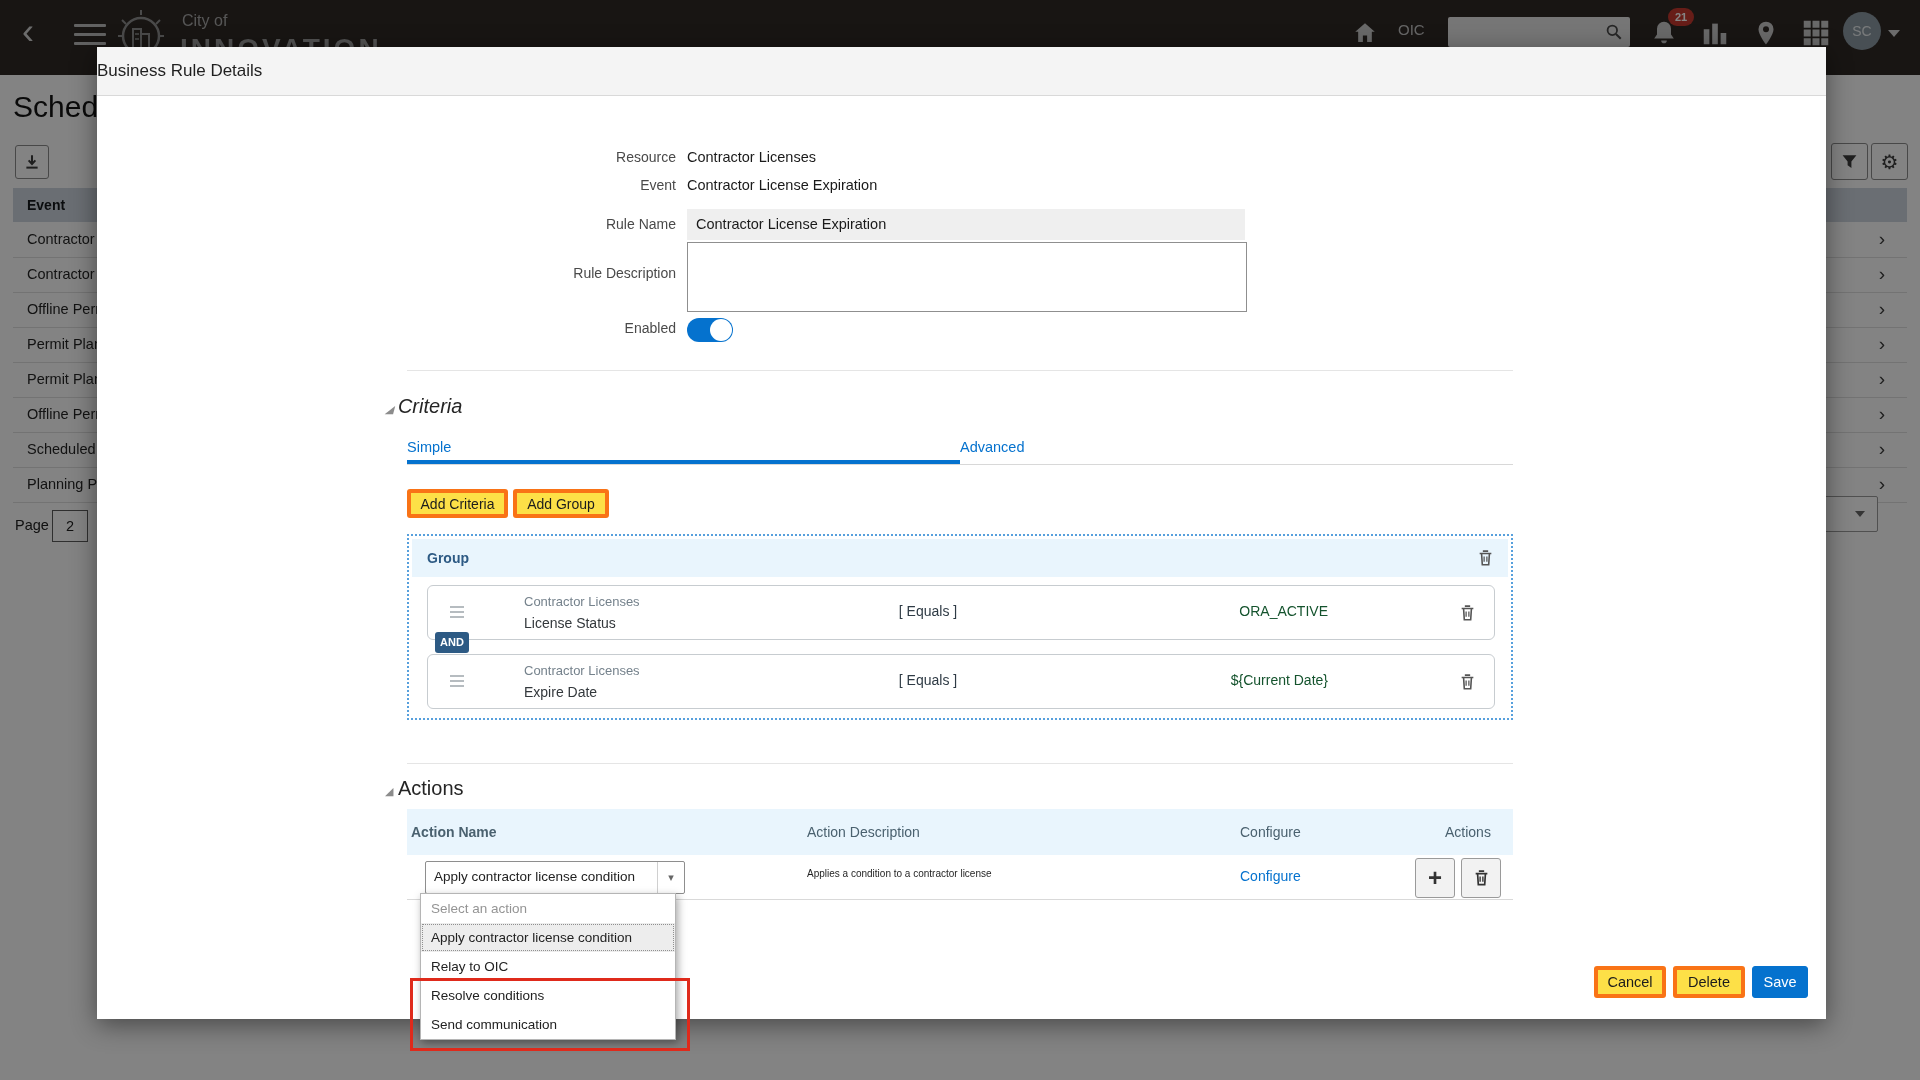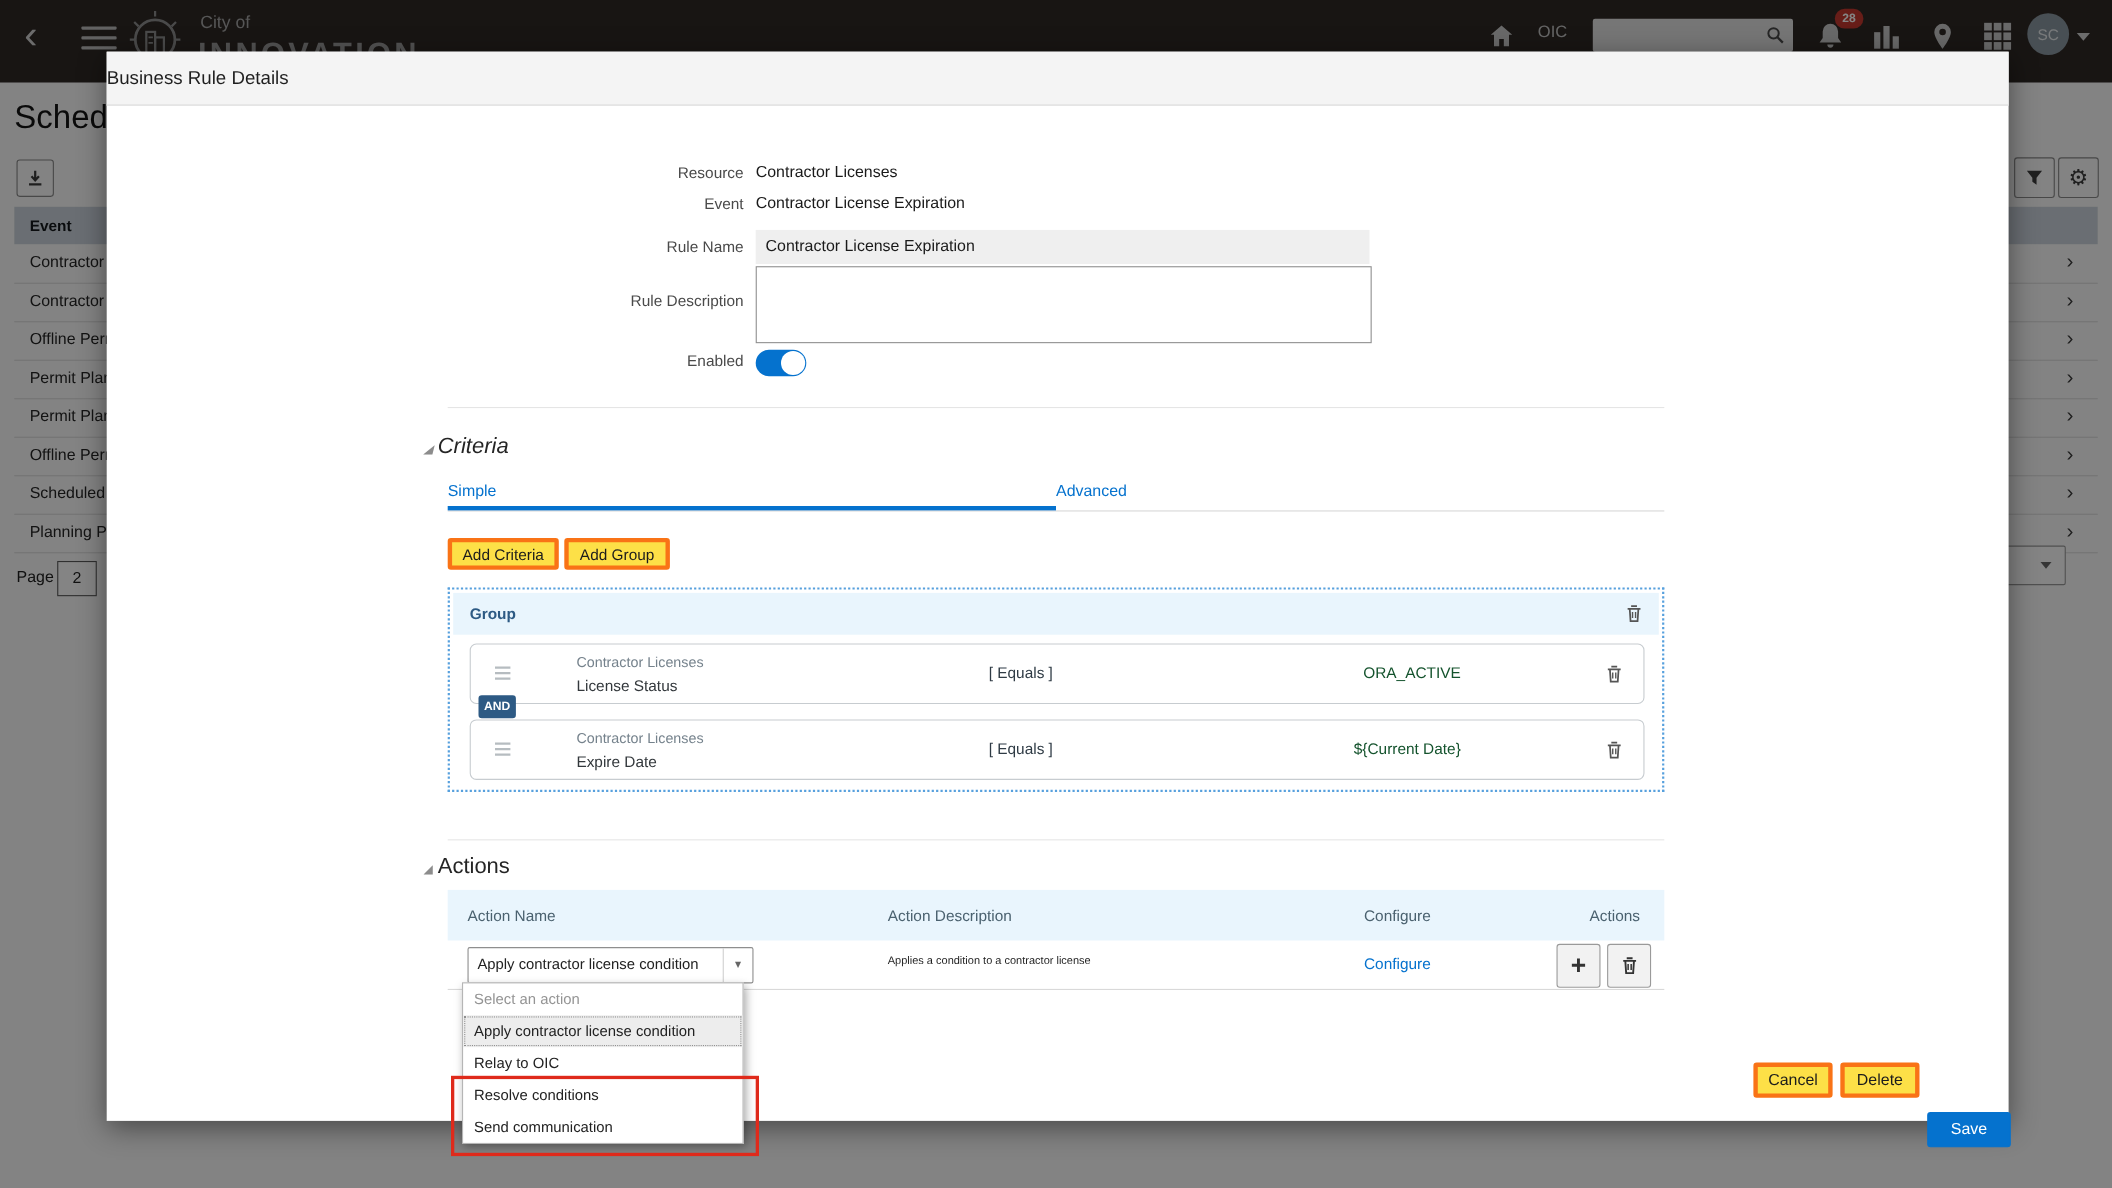--- a/index.html
+++ b/index.html
@@ -124,21 +124,21 @@
     <div class="abs searchbox">
       <svg class="abs" style="right:7px;top:6px;" width="18" height="18" viewBox="0 0 16 16">
         <circle cx="6.5" cy="6.5" r="4.2" fill="none" stroke="#4a4a4a" stroke-width="1.6"></circle>
         <line x1="9.7" y1="9.7" x2="14" y2="14" stroke="#4a4a4a" stroke-width="1.8"></line>
       </svg>
     </div>
     <svg class="abs" style="left:1650px;top:18px;" width="28" height="30" viewBox="0 0 16 16">
       <path d="M8 1.5a4 4 0 0 1 4 4v3.4l1.6 2.3H2.4L4 8.9V5.5a4 4 0 0 1 4-4z" fill="#c9c9c9"></path>
       <path d="M6.4 12.3a1.6 1.6 0 0 0 3.2 0z" fill="#c9c9c9"></path>
     </svg>
-    <div class="abs badge">28</div>
+    <div class="abs badge">21</div>
     <svg class="abs" style="left:1700px;top:18px;" width="30" height="30" viewBox="0 0 16 16">
       <rect x="2" y="6" width="3" height="8" fill="#c9c9c9"></rect>
         <rect x="6.5" y="3" width="3" height="11" fill="#c9c9c9"></rect>
         <rect x="11" y="8" width="3" height="6" fill="#c9c9c9"></rect>
     </svg>
     <svg class="abs" style="left:1752px;top:18px;" width="28" height="30" viewBox="0 0 16 16">
       <path d="M8 1.5a4.3 4.3 0 0 1 4.3 4.3C12.3 9 8 14.5 8 14.5S3.7 9 3.7 5.8A4.3 4.3 0 0 1 8 1.5z" fill="#c9c9c9"></path>
       <circle cx="8" cy="5.8" r="1.7" fill="#2f2926"></circle>
     </svg>
     <svg class="abs" style="left:1802px;top:19px;" width="28" height="28" viewBox="0 0 16 16">
@@ -275,21 +275,21 @@
         </svg>
       </div>
     </div>
 
     <div class="abs divider" style="top:716px;"></div>
     <div class="abs" style="left:288px;top:730px;">
       <span class="sec-marker">◢</span>
       <span class="sec-title">Actions</span>
     </div>
     <div class="abs acts-head">
-      <span style="left:18px;">Action Name</span>
+      <span style="left:4px;font-weight:bold;">Action Name</span>
       <span style="left:400px;">Action Description</span>
       <span style="left:833px;">Configure</span>
       <span style="left:1038px;">Actions</span>
     </div>
     <div class="abs acts-row">
       <div class="sel-closed">
         <span class="txt">Apply contractor license condition</span>
         <span class="caret">▾</span>
       </div>
       <span class="abs" style="left:400px;top:13px;font-size:10px;color:#1f1f1f;">Applies a condition to a contractor license</span>
@@ -301,21 +301,21 @@
         <svg class="trash-ic" viewBox="0 0 16 16">
           <path d="M5.5 1.5h5M2.5 3.8h11M4.3 3.8l.7 10.5h6l.7-10.5" fill="none" stroke="#333" stroke-width="1.6"></path>
           <line x1="6.7" y1="6.5" x2="6.7" y2="11.5" stroke="#333" stroke-width="1.3"></line>
             <line x1="9.3" y1="6.5" x2="9.3" y2="11.5" stroke="#333" stroke-width="1.3"></line>
         </svg>
       </div>
     </div>
 
     <div class="foot-btn btn" style="left:1497px;width:72px;">Cancel</div>
     <div class="foot-btn btn" style="left:1576px;width:72px;">Delete</div>
-    <div class="foot-btn btn save" style="left:1655px;width:76px;margin-top:45px;">Save</div>
+    <div class="foot-btn btn save" style="left:1655px;width:56px;">Save</div>
   </div>
 
   <div class="dd-panel">
     <div class="dd-opt ph">Select an action</div>
     <div class="dd-opt sel">Apply contractor license condition</div>
     <div class="dd-opt">Relay to OIC</div>
     <div class="dd-opt">Resolve conditions</div>
     <div class="dd-opt">Send communication</div>
   </div>
 

